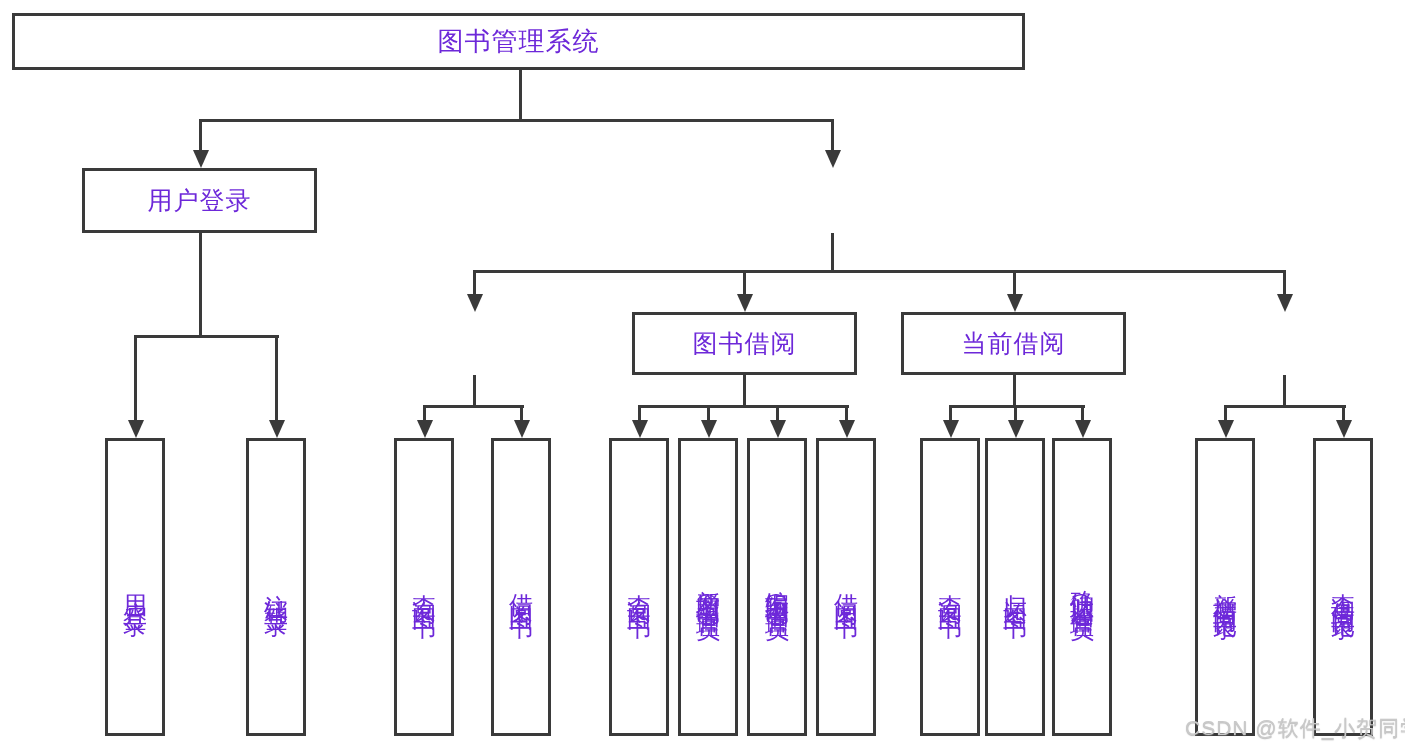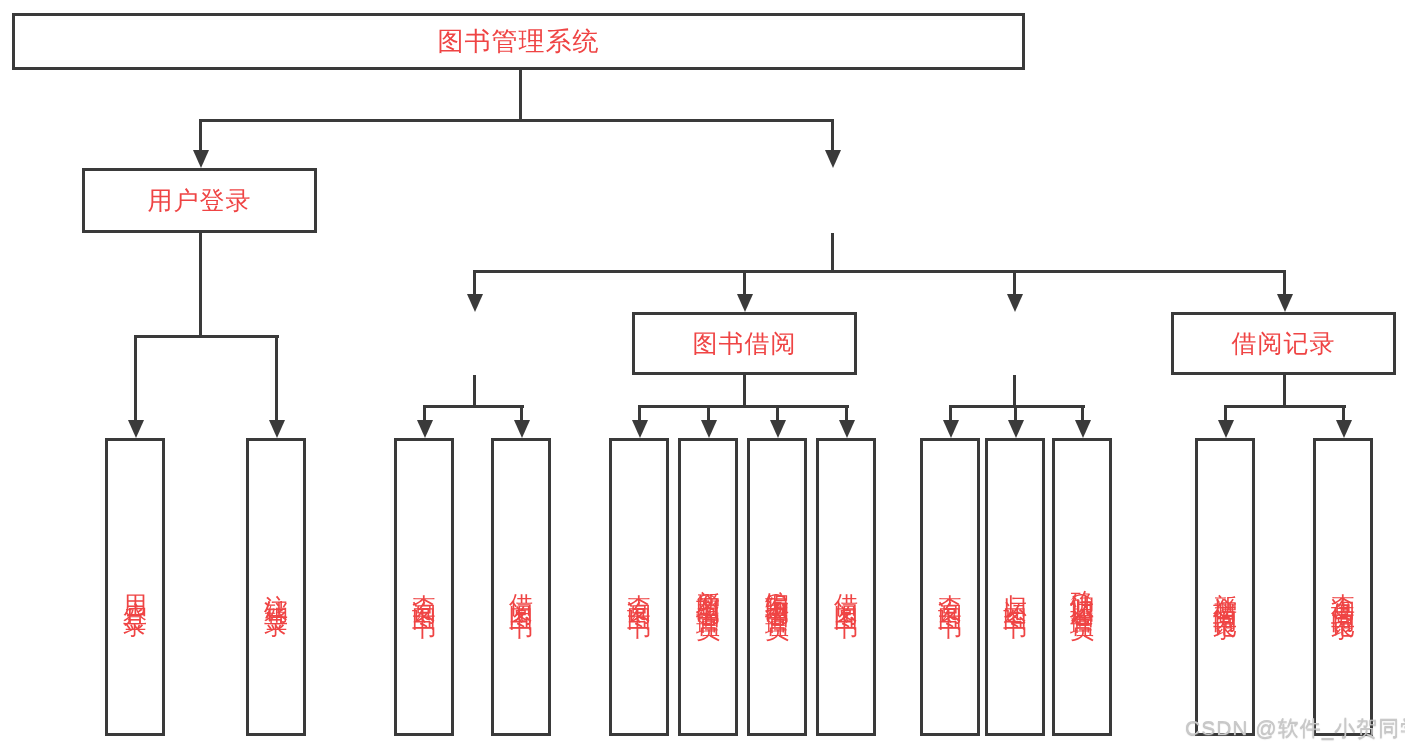--- a/index.html
+++ b/index.html
@@ -9,21 +9,21 @@
     background:#ffffff;
     font-family:"Liberation Sans","DejaVu Sans",sans-serif;
     overflow:hidden;
   }
   
   .node{
     position:absolute;
     box-sizing:border-box;
     border:3px solid #3a3a3a;
     background:#ffffff;
-    color:#ef4444;
+    color:#6d28d9;
     display:flex;align-items:center;justify-content:center;
     text-align:center;
   }
   .h-node{font-size:25px;letter-spacing:1px;}
   .v-node{
     font-size:24px;
     writing-mode:vertical-rl;
     text-orientation:mixed;
     letter-spacing:7px;
     line-height:1;
@@ -148,21 +148,21 @@
   <div class="arrow" id="a-16"></div>
   <div class="arrow" id="a-17"></div>
   <div class="arrow" id="a-18"></div>
   <div class="arrow" id="a-19"></div>
 
   <div class="node h-node" id="n-root">图书管理系统</div>
 
   <div class="node h-node" id="n-l2-0">用户登录</div>
 
   <div class="node h-node" id="n-l3-1">图书借阅</div>
-  <div class="node h-node" id="n-l3-3">借阅记录</div>
+  <div class="node h-node" id="n-l3-2">当前借阅</div>
 
   <div class="node v-node leaf" id="n-lf-0">用户登录</div>
   <div class="node v-node leaf" id="n-lf-1">注销登录</div>
   <div class="node v-node leaf" id="n-lf-2">查询图书</div>
   <div class="node v-node leaf" id="n-lf-3">借阅图书</div>
   <div class="node v-node leaf" id="n-lf-4">查询图书</div>
   <div class="node v-node leaf" id="n-lf-5">新增图书（管理员）</div>
   <div class="node v-node leaf" id="n-lf-6">编辑图书（管理员）</div>
   <div class="node v-node leaf" id="n-lf-7">借阅图书</div>
   <div class="node v-node leaf" id="n-lf-8">查询图书</div>

